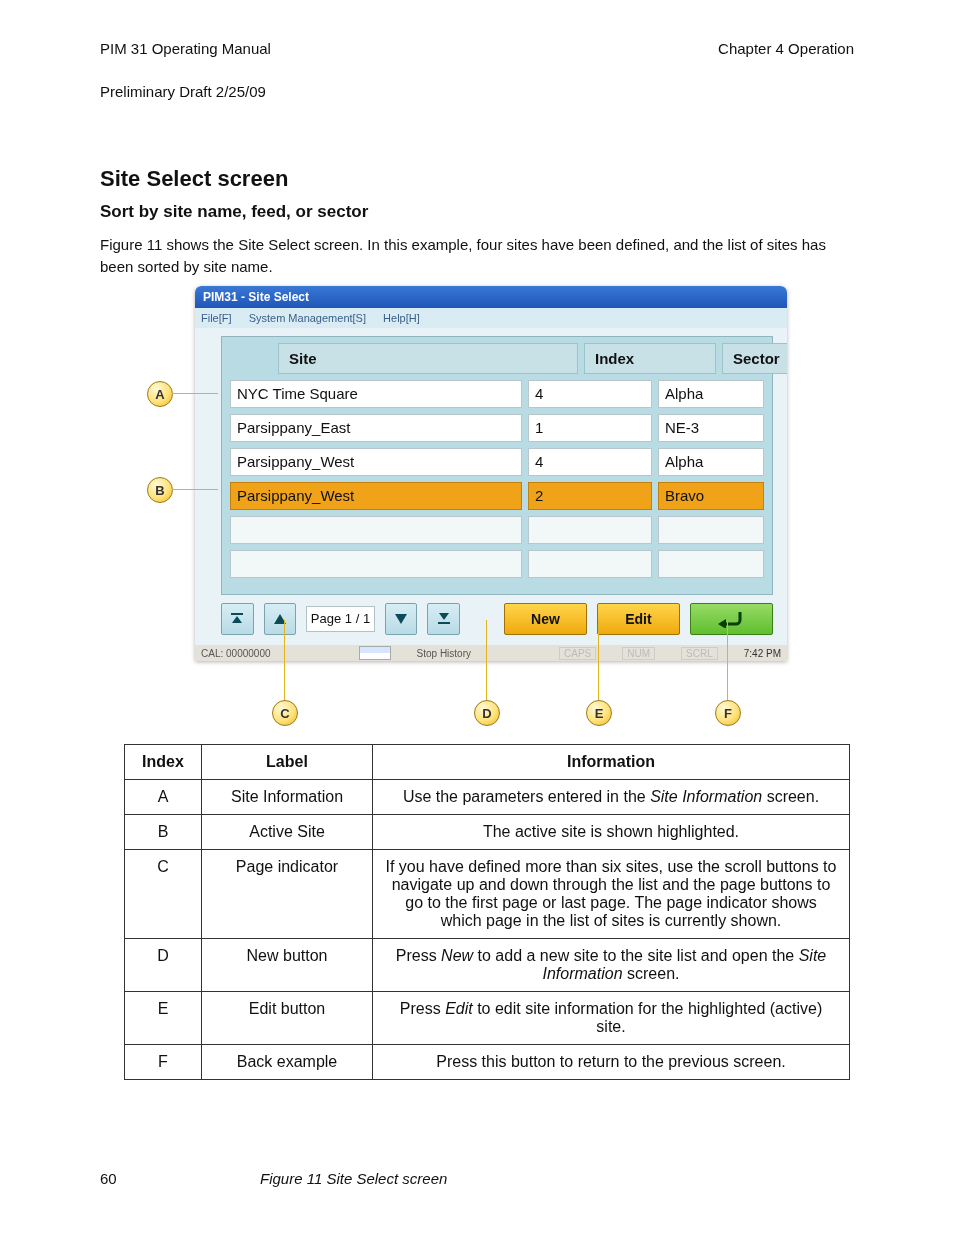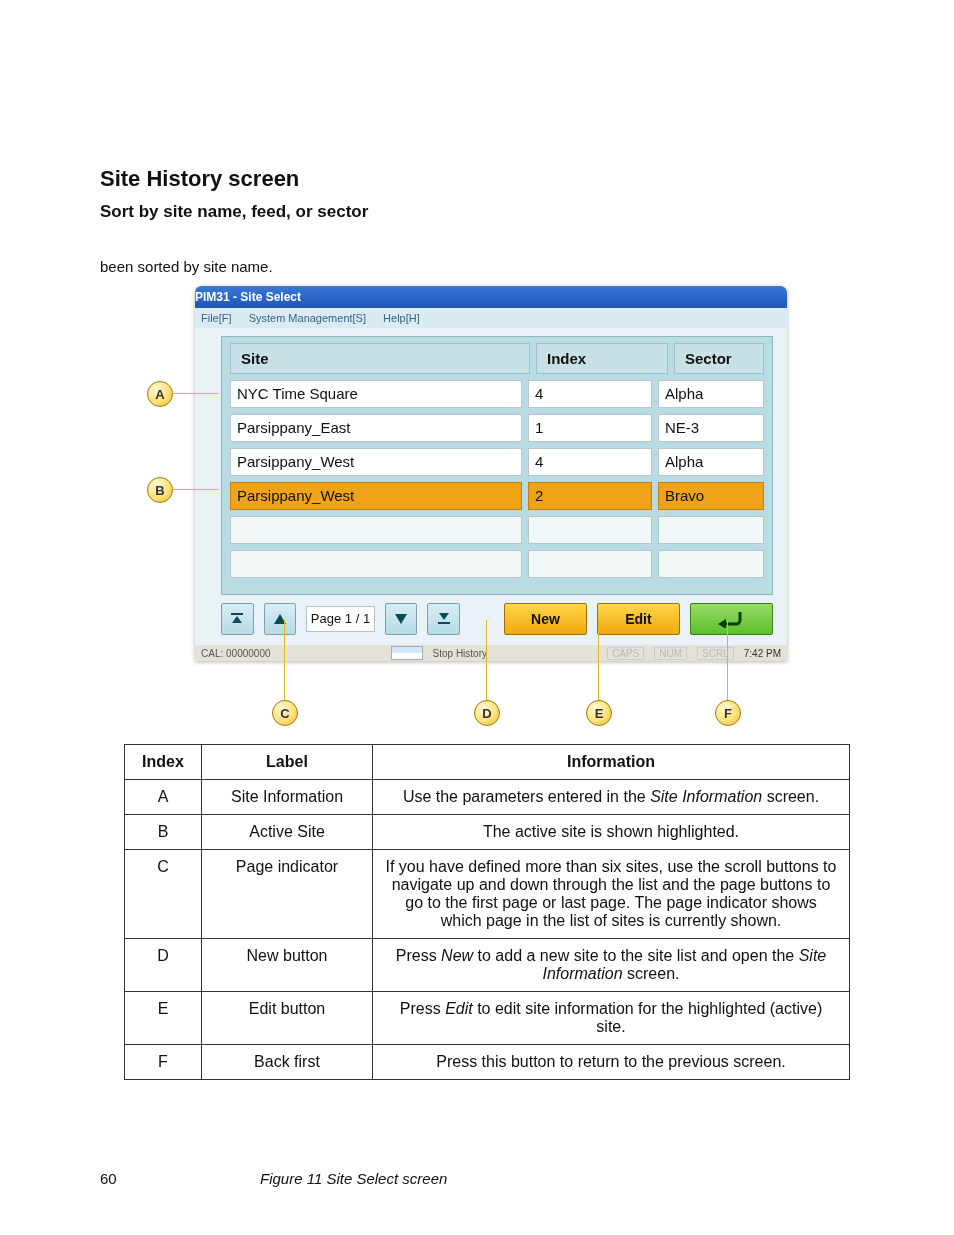--- a/index.html
+++ b/index.html
@@ -59,21 +59,21 @@
     background: #e9f2f7;
     border-radius: 6px 6px 0 0;
     overflow: hidden;
   }
   .title-bar {
     height: 22px;
     background: linear-gradient(#3a78d6, #1f56b8);
     color: #fff;
     font-size: 12px;
     line-height: 22px;
-    padding-left: 0;
+    padding-left: 8px;
     font-weight: bold;
     border-radius: 6px 6px 0 0;
   }
   .menu-bar {
     height: 20px;
     background: #d9ecf4;
     font-size: 11px;
     color: #3a5e8a;
     line-height: 20px;
     padding-left: 6px;
@@ -90,21 +90,21 @@
     gap: 6px;
     margin-bottom: 6px;
   }
   .gh {
     background: #c8e1e7;
     border: 1px solid #9cc2ca;
     font-weight: bold;
     font-size: 15px;
     padding: 6px 10px;
   }
-  .gh.site   { flex: 0 0 278px; }
+  .gh.site   { flex: 0 0 278px; margin-left: 48px; }
   .gh.feed   { flex: 0 0 110px; }
   .gh.sector { flex: 1 1 auto; }
   .grid-row {
     display: flex;
     gap: 6px;
     margin-bottom: 6px;
   }
   .gc {
     background: #fff;
     border: 1px solid #b8c7cb;
@@ -158,21 +158,21 @@
   .status-bar {
     position: absolute;
     left: 0; right: 0; bottom: 0;
     height: 16px;
     background: #e4e1d8;
     font-size: 10px;
     color: #555;
     display: flex;
     align-items: center;
     padding: 0 6px;
-    gap: 10px;
+    gap: 26px;
   }
   .status-bar .spacer { flex: 1; }
   .status-bar .pill { border:1px solid #ccc; padding:0 4px; color:#bbb; }
   .status-bar .time { color:#333; }
   .mini-flag {
     width: 30px; height: 12px;
     background: linear-gradient(#d7e6ff 0 50%, #fff 50% 100%);
     border:1px solid #aaa; display:inline-block;
   }
 
@@ -209,23 +209,33 @@
   .desc-table th { font-weight: bold; }
   .desc-table .c-idx   { width: 56px; text-align:center; }
   .desc-table .c-label { width: 150px; }
   .desc-table .emph { font-style: italic; }
 </style>
 </head>
 <body>
 
 <div class="page">
 
-
-  <div class="section-heading">Site History screen</div>
+  <div class="header-area">
+    <div class="header-row1">
+      <span>PIM 31 Operating Manual</span>
+      <span>Chapter 4   Operation</span>
+    </div>
+    <div class="header-row2">
+      <span>Preliminary Draft 2/25/09</span>
+    </div>
+  </div>
+
+  <div class="section-heading">Site Select screen</div>
   <div class="section-sub">Sort by site name, feed, or sector</div>
+  <div class="body-line1">Figure 11 shows the Site Select screen. In this example, four sites have been defined, and the list of sites has</div>
   <div class="body-line2">been sorted by site name.</div>
 
   <div class="app-window">
     <div class="title-bar">PIM31 - Site Select</div>
     <div class="menu-bar">
       <span>File[F]</span>
       <span>System Management[S]</span>
       <span>Help[H]</span>
     </div>
 
@@ -364,21 +374,21 @@
           <td class="c-label">New button</td>
           <td>Press <span class="emph">New</span> to add a new site to the site list and open the <span class="emph">Site Informa­tion</span> screen.</td>
         </tr>
         <tr>
           <td class="c-idx">E</td>
           <td class="c-label">Edit button</td>
           <td>Press <span class="emph">Edit</span> to edit site information for the highlighted (active) site.</td>
         </tr>
         <tr>
           <td class="c-idx">F</td>
-          <td class="c-label">Back first</td>
+          <td class="c-label">Back example</td>
           <td>Press this button to return to the previous screen.</td>
         </tr>
       </tbody>
   </table>
 
   <div style="position:absolute; left:100px; top:1170px; font-size:15px;">60</div>
   <div style="position:absolute; left:260px; top:1170px; font-size:15px; font-style:italic;">Figure 11 Site Select screen</div>
 
 </div>
 

